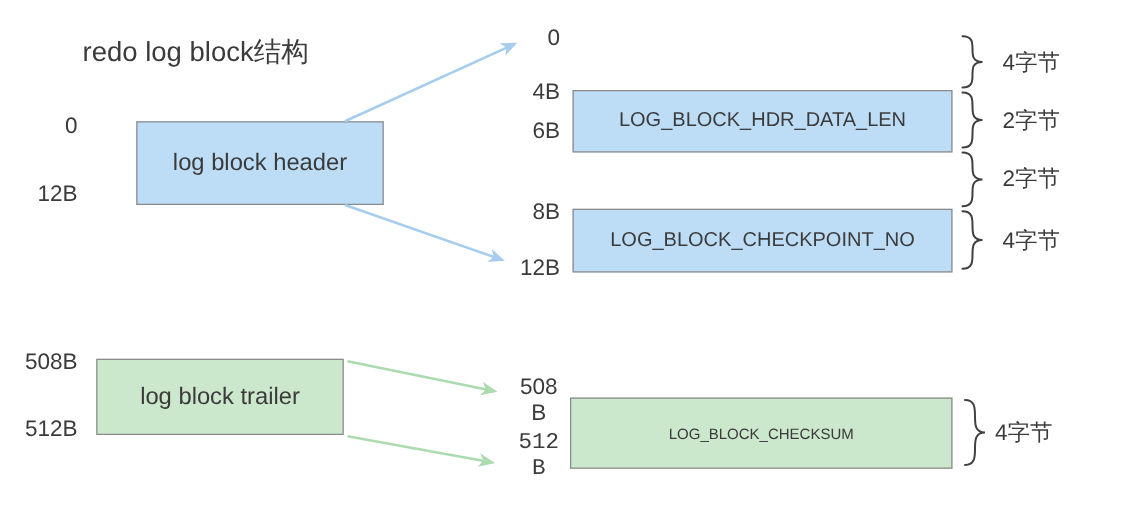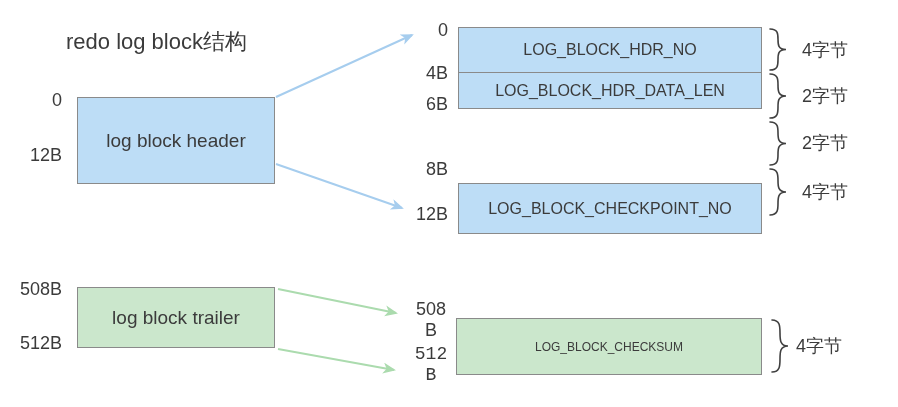--- a/index.html
+++ b/index.html
@@ -12,30 +12,30 @@
     --brace:#404040;
     --text:#3B3B3B;
   }
   *{margin:0;padding:0;box-sizing:border-box;}
   html,body{background:#ffffff;}
   body{font-family:"Liberation Sans","DejaVu Sans",sans-serif;color:var(--text);}
   .canvas{position:relative;width:898px;height:407px;background:#ffffff;overflow:hidden;}
   .title{position:absolute;left:66px;top:27px;font-size:22px;color:var(--text);}
   .sec{position:absolute;left:77px;width:198px;border:1px solid var(--border);
        display:flex;align-items:center;justify-content:center;font-size:19px;}
-  .sec-header{top:97px;height:87px;background:var(--blue-fill);}
+  .sec-header{top:97px;height:67px;background:var(--blue-fill);margin-left:32px;}
   .sec-body{top:163px;height:125px;background:var(--orange-fill);}
   .sec-trailer{top:287px;height:61px;background:var(--green-fill);}
   .off{position:absolute;left:10px;width:52px;text-align:right;font-size:18px;line-height:18px;height:18px;}
   .trow{position:absolute;left:458px;width:304px;border:1px solid var(--border);
         background:var(--blue-fill);display:flex;align-items:center;justify-content:center;font-size:16px;}
   .trow-0{top:27px;height:46px;}
-  .trow-1{top:72px;height:37px;}
+  .trow-1{top:72px;height:50px;}
   .trow-2{top:120px;height:48px;}
-  .trow-3{top:167px;height:51px;margin-top:16px;}
+  .trow-3{top:167px;height:51px;}
   .toff{position:absolute;left:404px;width:44px;text-align:right;font-size:18px;line-height:18px;height:18px;}
   .toff-0{top:21px;} .toff-1{top:64px;} .toff-2{top:95px;} .toff-3{top:160px;} .toff-4{top:205px;}
   .checksum-box{position:absolute;left:456px;top:318px;width:306px;height:57px;
         background:var(--green-fill);border:1px solid var(--border);
         display:flex;align-items:center;justify-content:center;font-size:12px;}
   .toff2{position:absolute;left:407px;width:48px;text-align:center;font-size:18px;line-height:21px;white-space:pre-line;}
   .toff2-0{top:299px;} .toff2-1{top:344px;font-family:Liberation Mono, monospace;}
   .size{position:absolute;font-size:18px;line-height:22px;height:22px;}
   .size-0{left:802px;top:39px;} .size-1{left:802px;top:85px;}
   .size-2{left:802px;top:132px;} .size-3{left:802px;top:181px;}
@@ -54,23 +54,20 @@
   </div>
   <div class="sec sec-trailer">
     <span>log block trailer</span>
   </div>
 
   <div class="off" style="top:91px">0</div>
   <div class="off" style="top:146px">12B</div>
   <div class="off" style="top:280px">508B</div>
   <div class="off" style="top:334px">512B</div>
 
-  <div class="trow trow-0">
-    <span>LOG_BLOCK_HDR_NO</span>
-  </div>
   <div class="trow trow-1">
     <span>LOG_BLOCK_HDR_DATA_LEN</span>
   </div>
   <div class="trow trow-3">
     <span>LOG_BLOCK_CHECKPOINT_NO</span>
   </div>
 
   <div class="toff toff-0">0</div>
   <div class="toff toff-1">4B</div>
   <div class="toff toff-2">6B</div>

